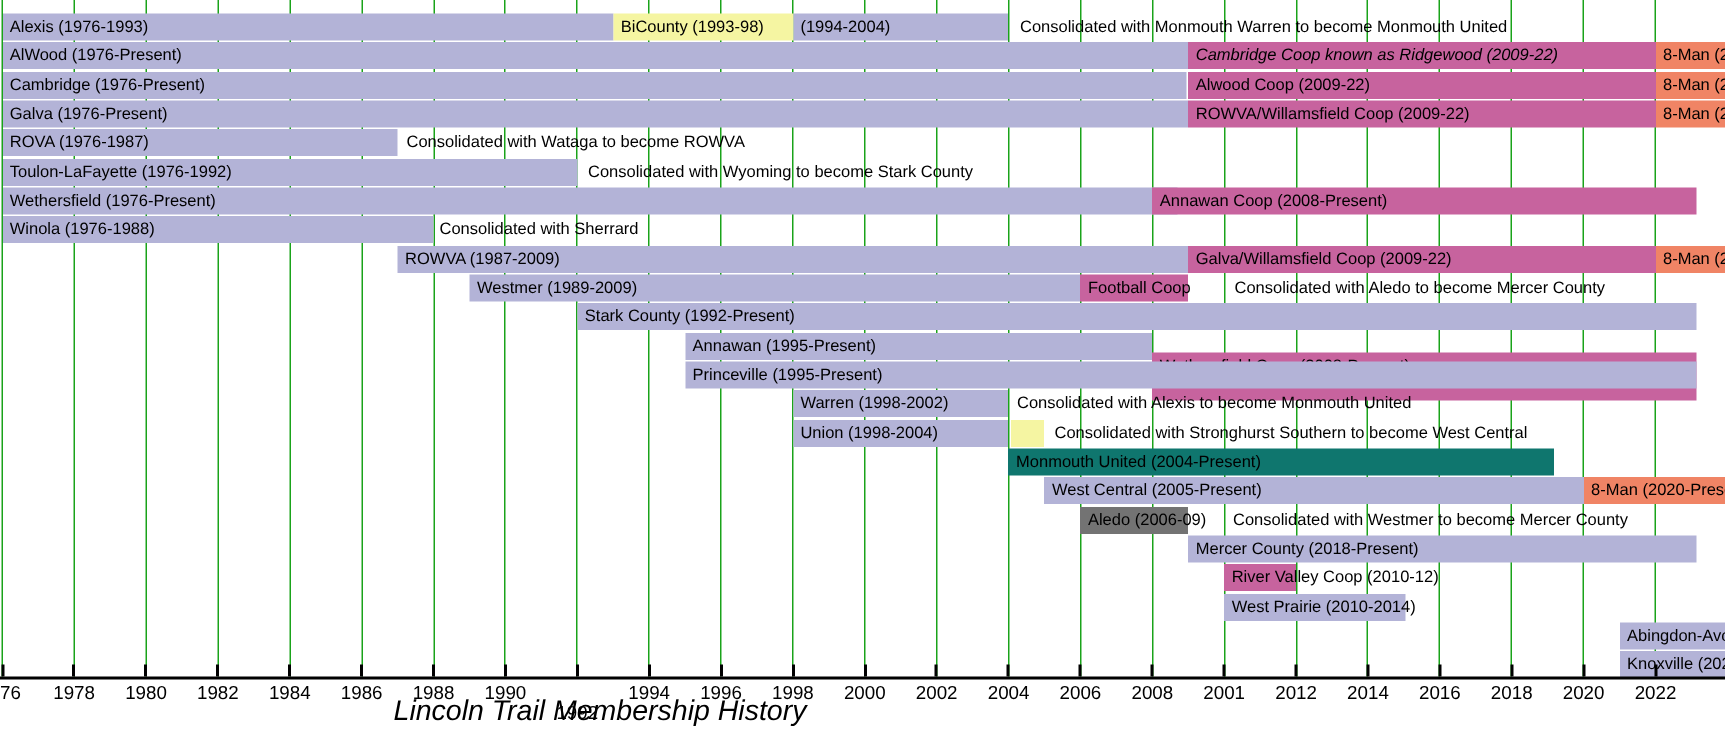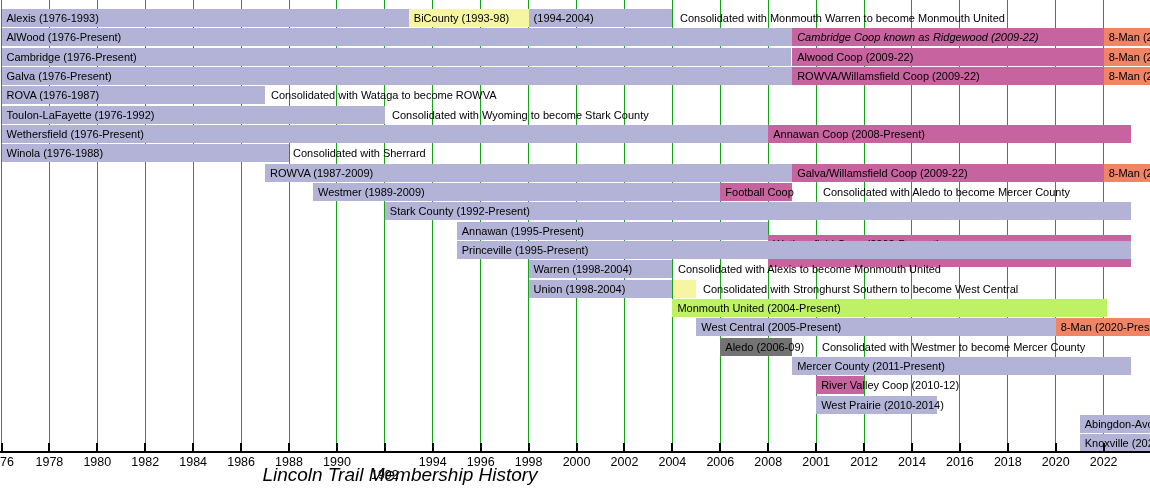--- a/index.html
+++ b/index.html
@@ -96,31 +96,31 @@
       <div class="bar" style="top: 163.64px; height: 18px; left: 265.06px; width: 527.12px; background: rgb(179, 179, 215);">ROWVA (1987-2009)</div>
       <div class="bar" style="top: 163.64px; height: 18px; left: 792.18px; width: 311.48px; background: rgb(199, 99, 158);">Galva/Willamsfield Coop (2009-22)</div>
       <div class="bar" style="top: 163.64px; height: 18px; left: 1103.66px; width: 52.34px; background: rgb(240, 132, 101);">8-Man (2</div>
       <div class="bar" style="top: 182.97px; height: 18px; left: 312.98px; width: 407.32px; background: rgb(179, 179, 215);">Westmer (1989-2009)</div>
       <div class="bar" style="top: 182.97px; height: 18px; left: 720.3px; width: 71.88px; background: rgb(199, 99, 158);">Football Coop</div>
       <div class="note" style="top: 182.97px; left: 823px;">Consolidated with Aledo to become Mercer County</div>
       <div class="bar" style="top: 202.3px; height: 18px; left: 384.86px; width: 746.14px; background: rgb(179, 179, 215);">Stark County (1992-Present)</div>
       <div class="bar" style="top: 221.63px; height: 18px; left: 456.74px; width: 311.48px; background: rgb(179, 179, 215);">Annawan (1995-Present)</div>
       <div class="bar" style="top: 235px; height: 32px; left: 768.22px; width: 362.78px; background: rgb(199, 99, 158);">Wethersfield Coop (2008-Present)</div>
       <div class="bar" style="top: 240.96px; height: 18px; left: 456.74px; width: 674.26px; background: rgb(179, 179, 215);">Princeville (1995-Present)</div>
-      <div class="bar" style="top: 260.29px; height: 18px; left: 528.62px; width: 143.76px; background: rgb(179, 179, 215);">Warren (1998-2004)</div>
+      <div class="bar" style="top: 260.29px; height: 18px; left: 528.62px; width: 143.76px; background: rgb(179, 179, 215);">Warren (1998-2002)</div>
       <div class="note" style="top: 260.29px; left: 678px;">Consolidated with Alexis to become Monmouth United</div>
       <div class="bar" style="top: 279.62px; height: 18px; left: 528.62px; width: 143.76px; background: rgb(179, 179, 215);">Union (1998-2004)</div>
       <div class="bar" style="top: 279.62px; height: 18px; left: 673.578px; width: 22.762px; background: rgb(245, 245, 162);"></div>
       <div class="note" style="top: 279.62px; left: 703px;">Consolidated with Stronghurst Southern to become West Central</div>
-      <div class="bar" style="top: 298.95px; height: 18px; left: 672.38px; width: 435px; background: #bef264;">Monmouth United (2004-Present)</div>
+      <div class="bar" style="top: 298.95px; height: 18px; left: 672.38px; width: 364px; background: #0f766e;">Monmouth United (2004-Present)</div>
       <div class="bar" style="top: 318.28px; height: 18px; left: 696.34px; width: 359.4px; background: rgb(179, 179, 215);">West Central (2005-Present)</div>
       <div class="bar" style="top: 318.28px; height: 18px; left: 1055.74px; width: 100.26px; background: rgb(240, 132, 101);">8-Man (2020-Prese</div>
       <div class="bar" style="top: 337.61px; height: 18px; left: 720.3px; width: 71.88px; background: #737373;">Aledo (2006-09)</div>
       <div class="note" style="top: 337.61px; left: 822px;">Consolidated with Westmer to become Mercer County</div>
-      <div class="bar" style="top: 356.94px; height: 18px; left: 792.18px; width: 338.82px; background: rgb(179, 179, 215);">Mercer County (2011-Present)</div>
+      <div class="bar" style="top: 356.94px; height: 18px; left: 792.18px; width: 338.82px; background: rgb(179, 179, 215);">Mercer County (2018-Present)</div>
       <div class="bar" style="top: 376.27px; height: 18px; left: 816.14px; width: 47.92px; background: rgb(199, 99, 158);">River Valley Coop (2010-12)</div>
       <div class="bar" style="top: 395.6px; height: 18px; left: 816.14px; width: 120.998px; background: rgb(179, 179, 215);">West Prairie (2010-2014)</div>
       <div class="bar" style="top: 414.93px; height: 18px; left: 1079.7px; width: 76.3px; background: rgb(179, 179, 215);">Abingdon-Avo</div>
       <div class="bar" style="top: 434.26px; height: 18px; left: 1079.7px; width: 76.3px; background: rgb(179, 179, 215);">Knoxville (202</div>
     </div>
   <div class="axis-line"></div>
   <div id="ticks">
       <div class="tick" style="left: 0.5px;"></div>
       <div class="tick-label" style="left: 0px;">76</div>
       <div class="tick" style="left: 48.42px;"></div>

